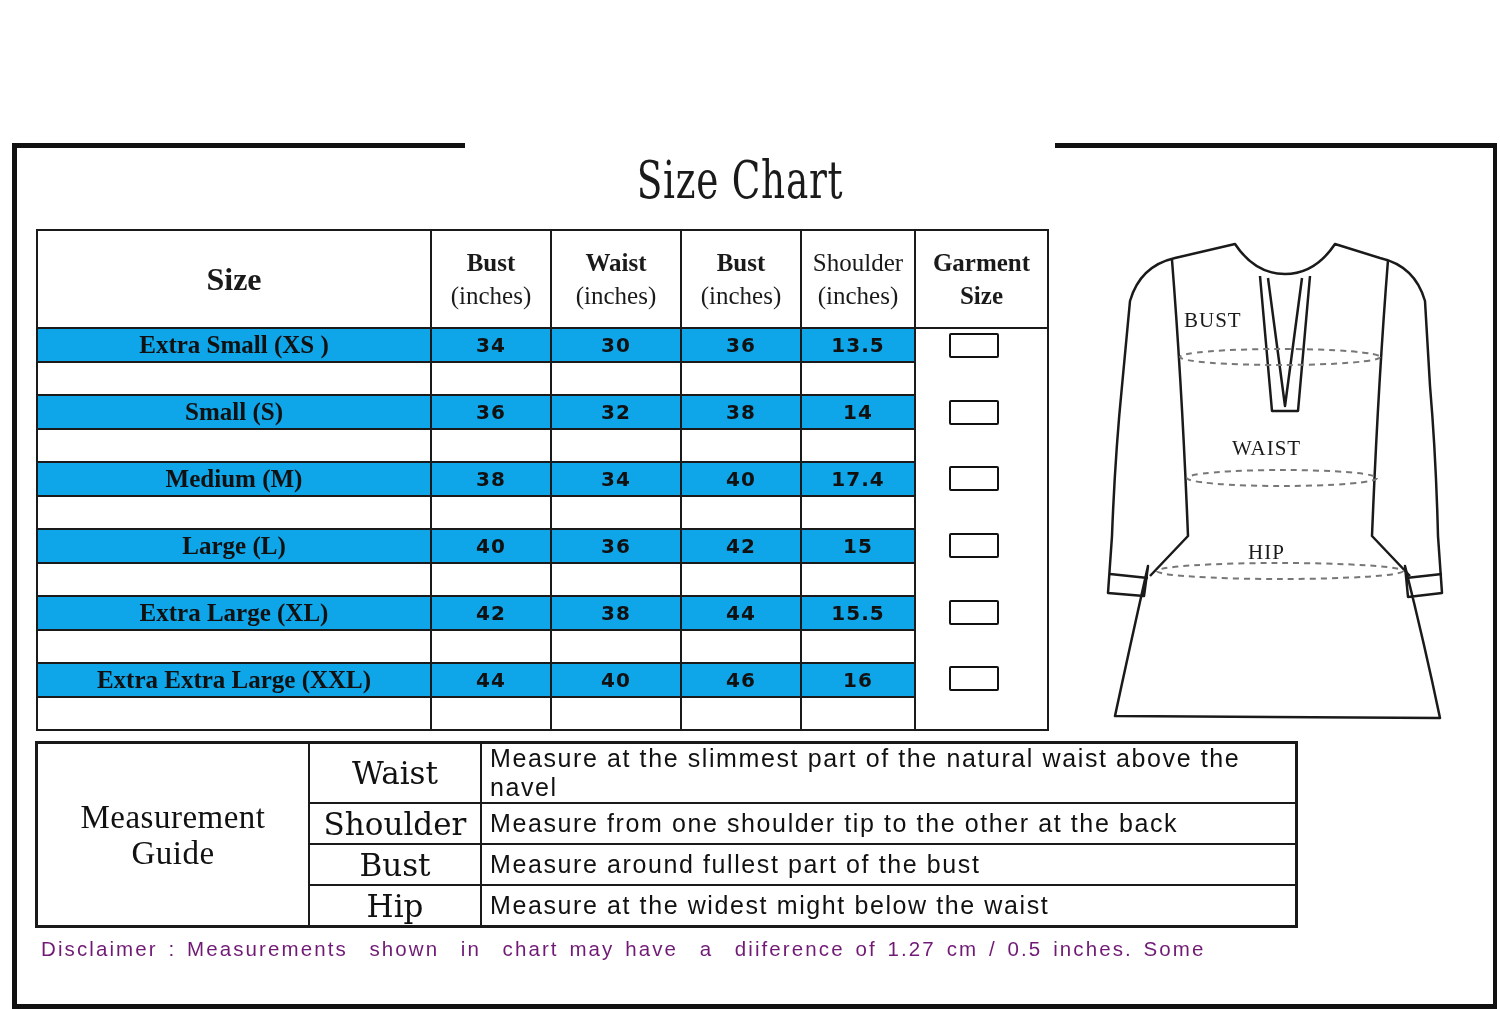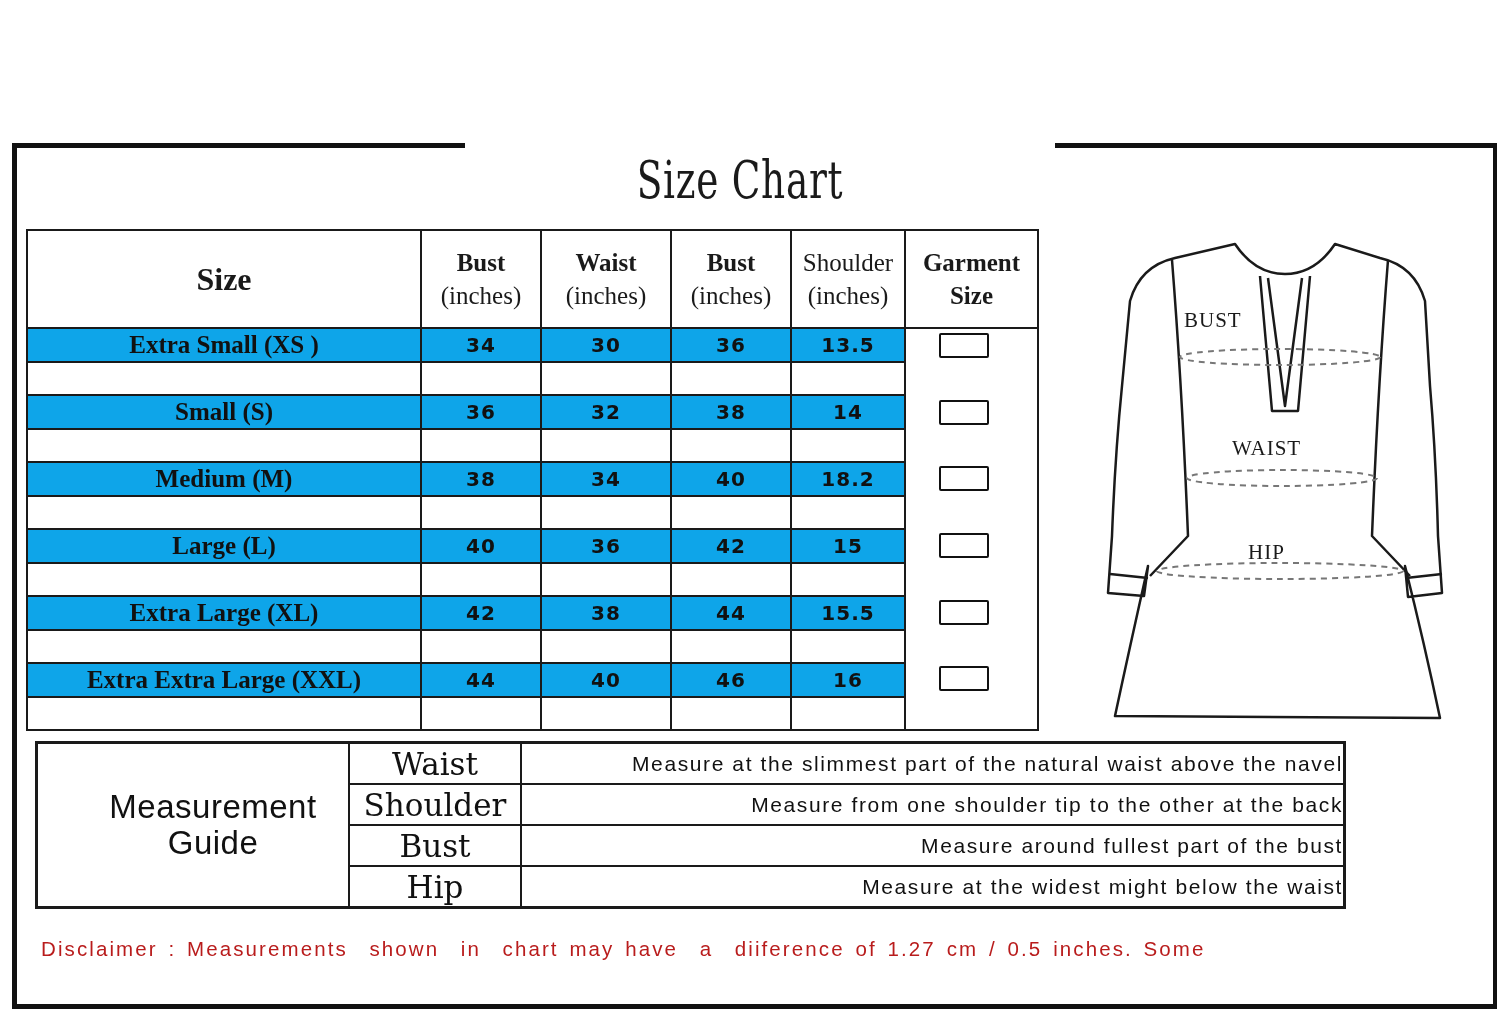--- a/index.html
+++ b/index.html
@@ -2,40 +2,40 @@
 <html><head>
 <meta charset="utf-8">
 <style>
   html, body { margin:0; padding:0; }
   body { width:1500px; height:1009px; background:#ffffff; position:relative; overflow:hidden; font-family:"Liberation Serif", serif; color:#111; }
   .frame { position:absolute; left:12px; top:143px; width:1476px; height:856px; border-left:5px solid #111; border-top:5px solid #111; border-right:4px solid #111; border-bottom:6px solid #111; background:#fff; }
   .title-gap { position:absolute; left:465px; top:141px; width:590px; height:8px; background:#fff; }
   .title { position:absolute; left:560px; top:150px; width:360px; text-align:center; font-family:"DejaVu Serif", serif; font-size:52px; transform:scaleX(0.72); transform-origin:center; letter-spacing:1px; color:#1a1a1a; }
 
   table { border-collapse:collapse; }
-  .size-table { position:absolute; left:26px; top:229px; }
+  .size-table { position:absolute; left:36px; top:229px; }
   .size-table td, .size-table th { border:2px solid #1a1a1a; padding:0; text-align:center; }
   .size-table th { height:96px; font-weight:bold; font-family:"Liberation Serif", serif; font-size:25px; line-height:33px; color:#1a1a1a; }
   .size-table th.size-h { font-size:32px; }
   .size-table th.shoulder-h { font-weight:normal; font-size:25px; }
   .size-table tr.data td { height:32px; background:#0ea5e9; font-size:24px; font-weight:bold; }
   .size-table tr.data td.name { font-family:"Liberation Serif", serif; font-weight:bold; font-size:25px; }
   .size-table tr.data td.num { font-family:"DejaVu Sans", sans-serif; font-size:20px; letter-spacing:1px; }
   .size-table tr.spacer td { height:31px; background:#fff; }
   .size-table td.garment { background:#fff !important; vertical-align:top; border-bottom:2px solid #1a1a1a; }
   .gbox-wrap { position:relative; width:100%; height:100%; }
   .gbox { position:absolute; left:33px; width:50px; height:25px; border:2px solid #111; border-radius:2px; background:#fff; box-sizing:border-box; }
 
   .guide { position:absolute; left:35px; top:741px; border:3px solid #1a1a1a; }
   .guide td { border:2px solid #1a1a1a; padding:0; }
-  .guide td.g-head { width:270px; text-align:center; font-size:33px; line-height:36px; font-family:Liberation Sans, sans-serif; font-weight:normal; letter-spacing:0.5px;padding-left:40px; }
+  .guide td.g-head { width:270px; text-align:center; font-size:33px; line-height:36px; font-family:Liberation Serif, serif; font-weight:normal; letter-spacing:0.5px; }
   .guide td.g-label { width:170px; text-align:center; font-size:31px; font-family:"DejaVu Serif", serif; height:39px; }
-  .guide td.g-desc { width:805px; padding-left:16px; font-family:"Liberation Sans", sans-serif; font-size:21px; letter-spacing:1.6px;text-align:right; }
-
-  .disclaimer { position:absolute; left:41px; top:936px; width:1420px; font-family:"Liberation Sans", sans-serif; font-size:20.5px; line-height:26px; letter-spacing:2.1px; word-spacing:3px; color:#b91c1c; }
+  .guide td.g-desc { width:805px; padding-left:8px; font-family:"Liberation Sans", sans-serif; font-size:25px; letter-spacing:1.6px; }
+
+  .disclaimer { position:absolute; left:41px; top:936px; width:1420px; font-family:"Liberation Sans", sans-serif; font-size:20.5px; line-height:26px; letter-spacing:2.1px; word-spacing:3px; color:#701a75; }
 
   .garment-svg { position:absolute; left:1100px; top:236px; }
   .svg-label { font-family:"Liberation Serif", serif; font-size:21px; fill:#1a1a1a; letter-spacing:1px; }
 </style>
 </head>
 <body>
 
 <div class="frame"></div>
 <div class="title-gap"></div>
 <div class="title">Size Chart</div>
@@ -97,21 +97,21 @@
         <td></td>
         <td></td>
         <td></td>
       </tr>
 
   <tr class="data">
     <td class="name">Medium (M)</td>
     <td class="num">38</td>
     <td class="num">34</td>
     <td class="num">40</td>
-    <td class="num">18.2</td>
+    <td class="num">17.4</td>
   </tr>
   <tr class="spacer">
         <td></td>
         <td></td>
         <td></td>
         <td></td>
         <td></td>
       </tr>
 
   <tr class="data">

